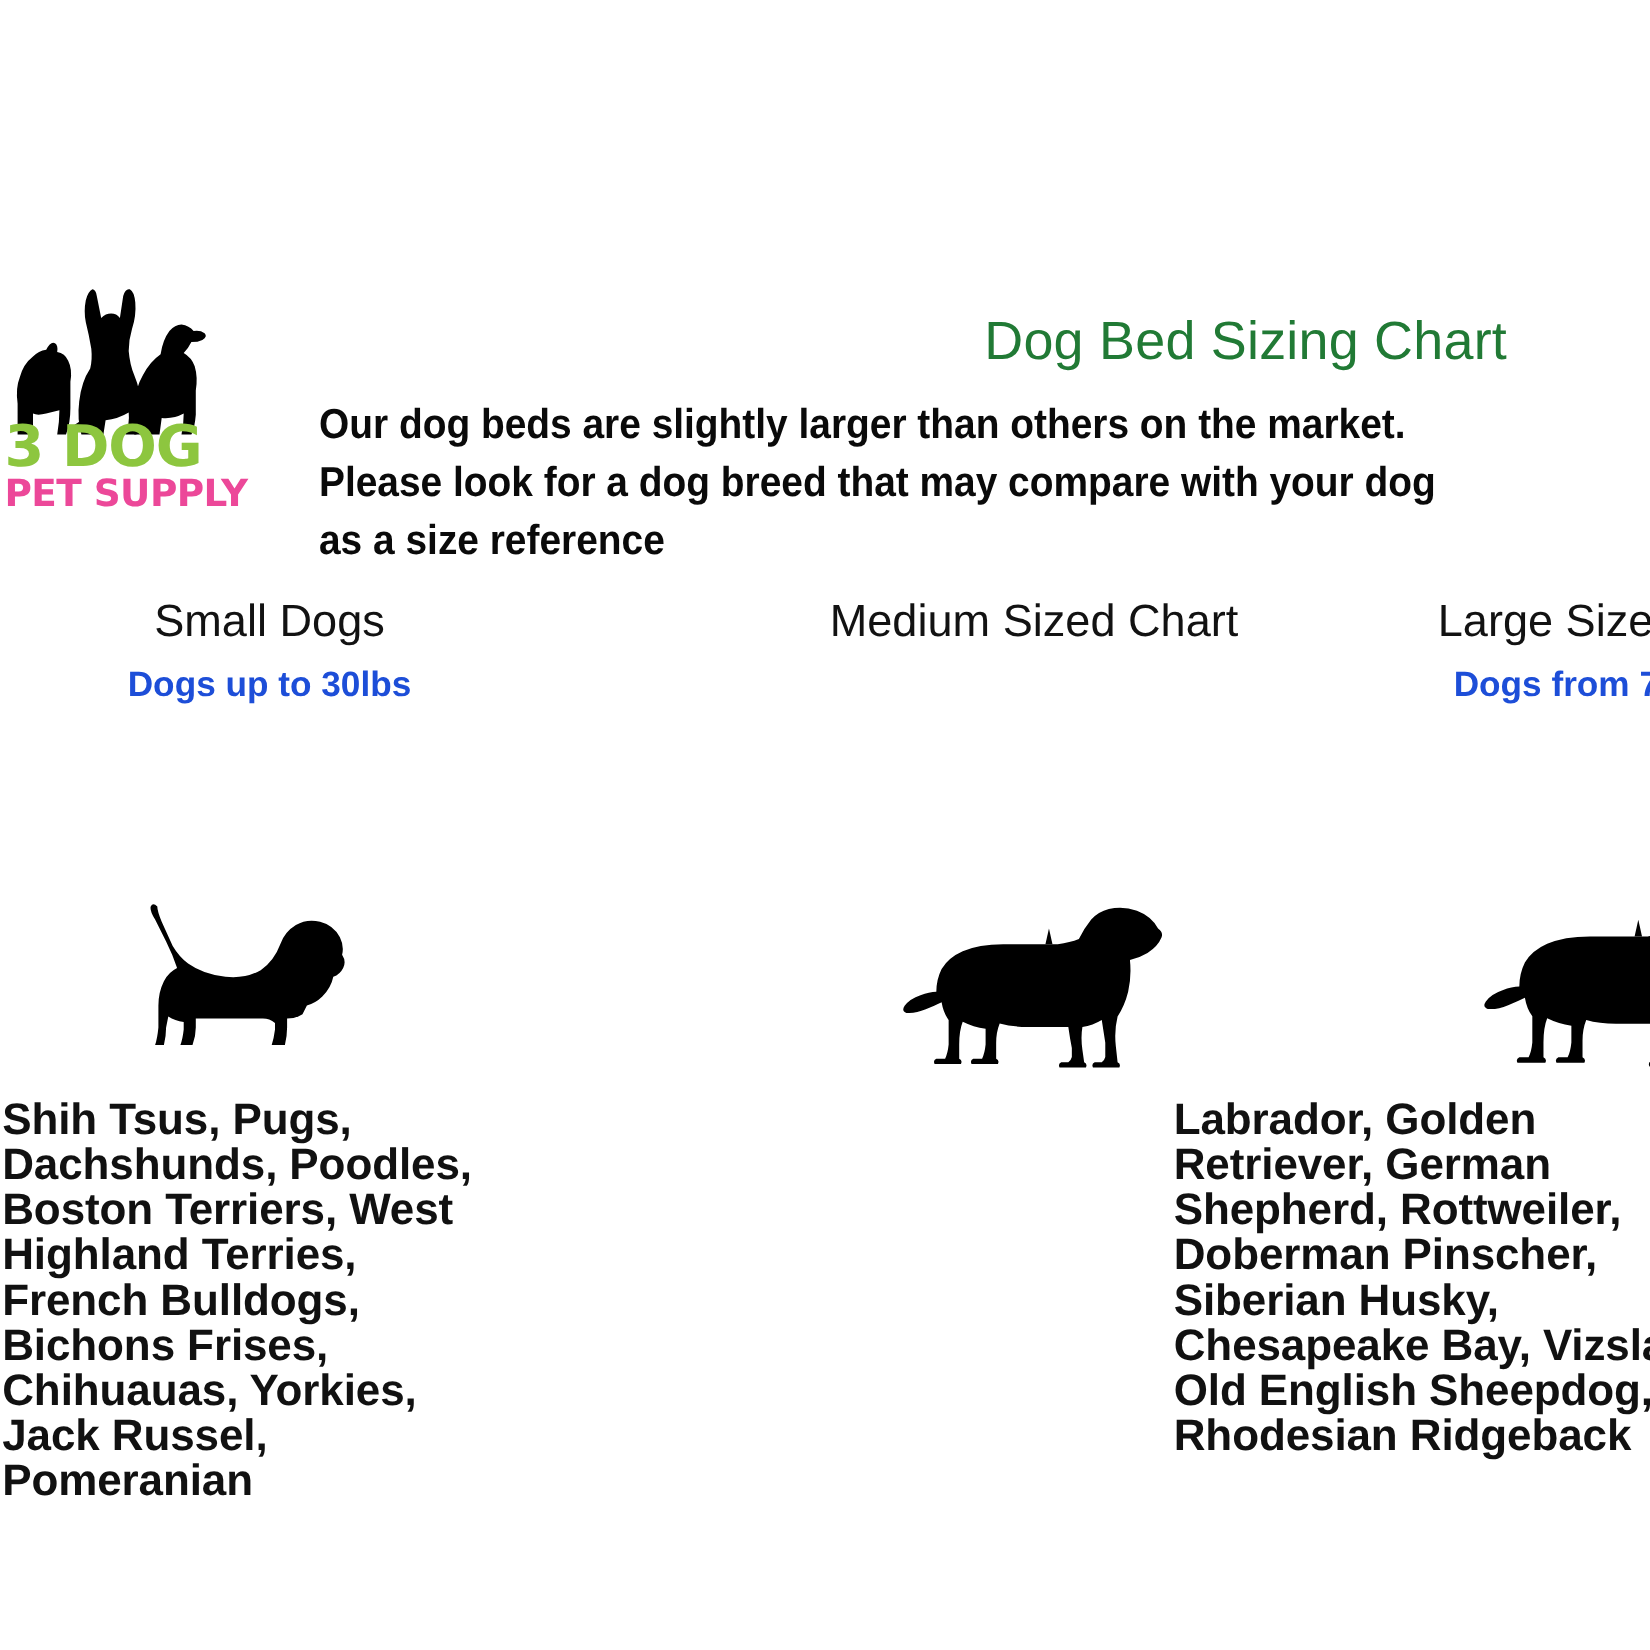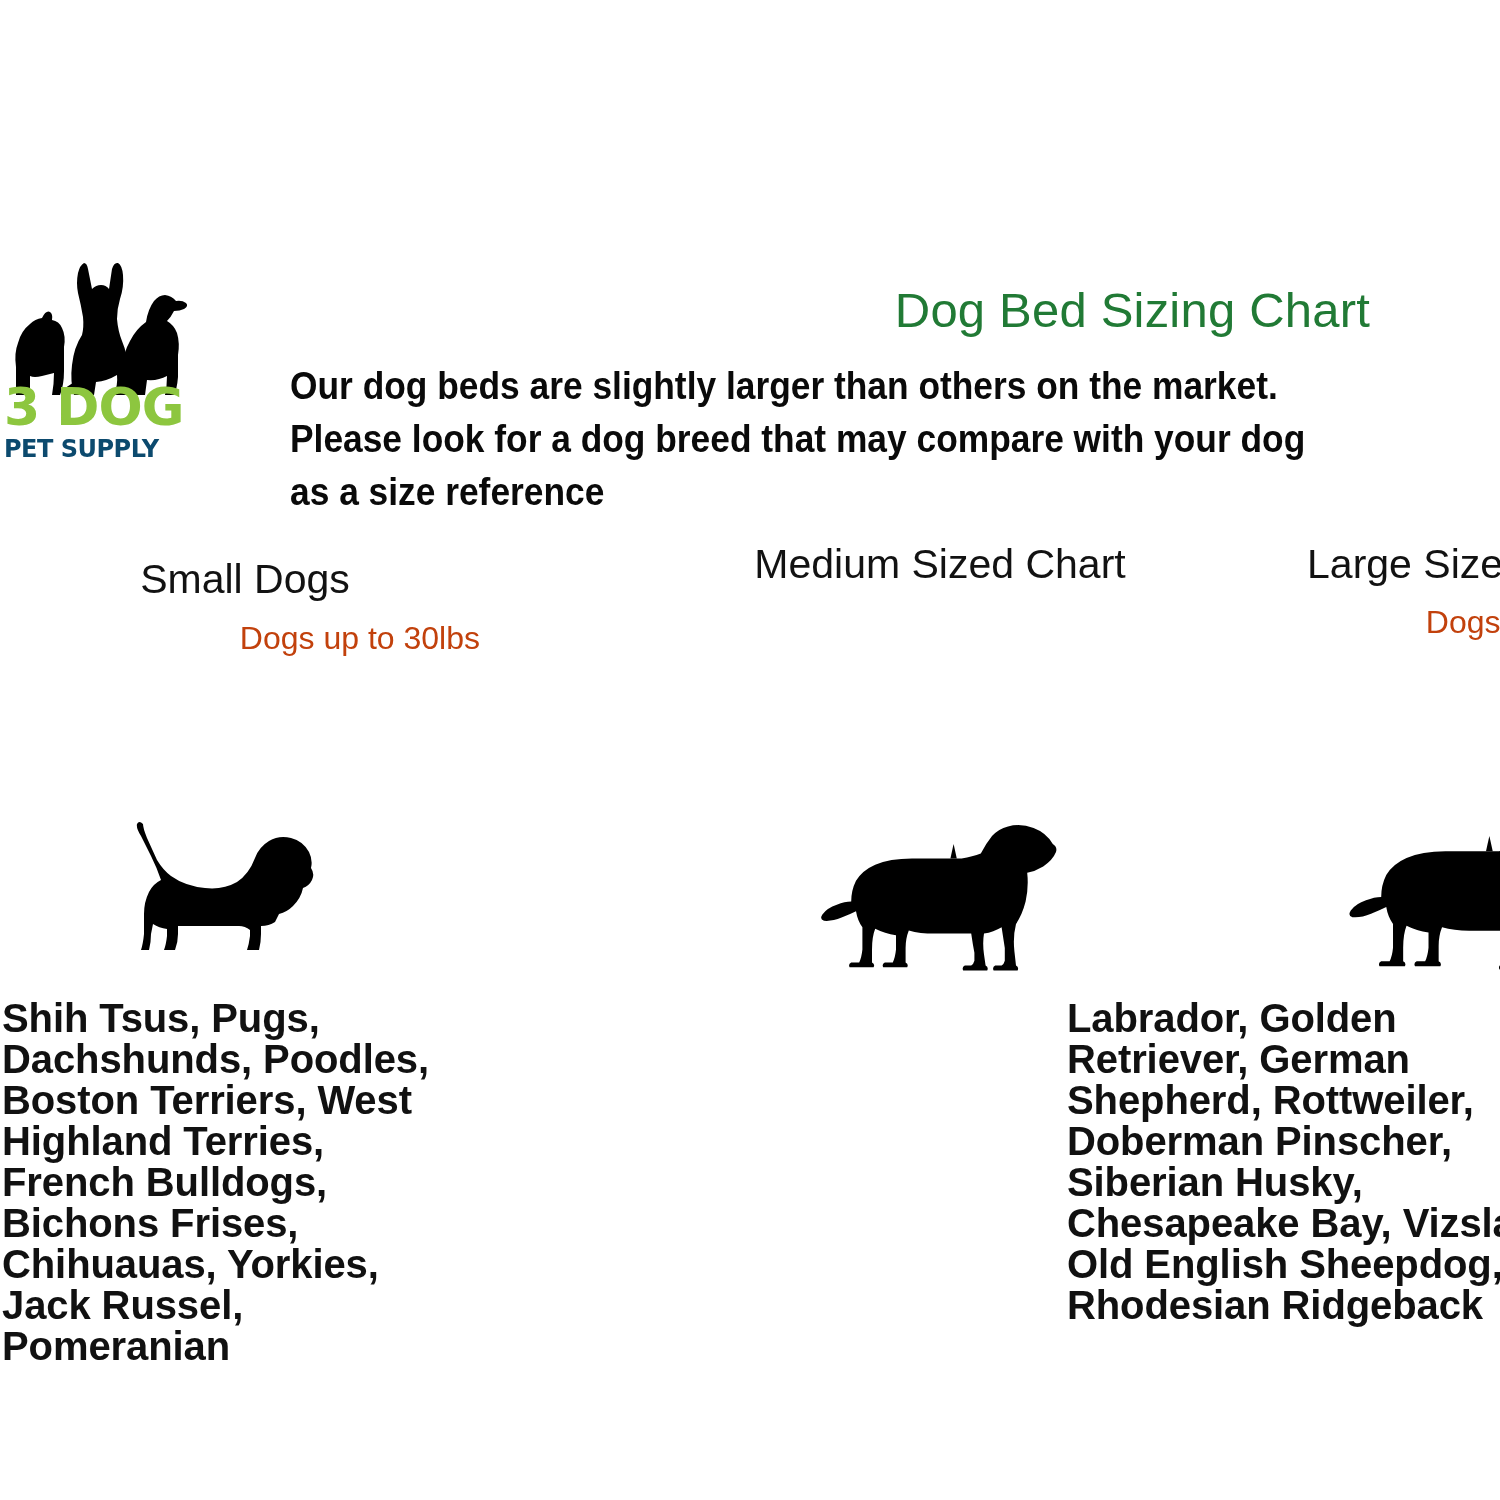--- a/index.html
+++ b/index.html
@@ -49,24 +49,24 @@
     font-weight: 700;
     font-size: 52px;
     line-height: 48px;
     letter-spacing: -1px;
     color: #8DC63F;
     white-space: nowrap;
   }
   .logo-line2 {
     font-family: "DejaVu Sans", sans-serif;
     font-weight: 700;
-    font-size: 24px;
+    font-size: 34px;
     line-height: 32px;
     letter-spacing: -0.5px;
-    color: #0c4a6e;
+    color: #ec4899;
     white-space: nowrap;
     margin-top: 2px;
   }
 
   
   .header {
     position: absolute;
     left: 290px;
     top: 282px;
     width: 1080px;
@@ -115,25 +115,25 @@
     font-family: "Liberation Sans", sans-serif;
     font-weight: 400;
     font-size: 41px;
     line-height: 48px;
     color: #121212;
     text-align: center;
     white-space: nowrap;
   }
   .col-subheading {
     font-family: "Liberation Sans", sans-serif;
-    font-weight: 400;
+    font-weight: 700;
     font-size: 32px;
     line-height: 40px;
-    color: #c2410c;
-    text-align: right;
+    color: #1d4ed8;
+    text-align: center;
     margin-top: 14px;
     white-space: nowrap;
   }
 
   .silhouette-box {
     position: absolute;
     top: 200px;
     width: 470px;
     height: 240px;
     display: flex;
@@ -153,21 +153,21 @@
     color: #111111;
     text-align: left;
     white-space: pre-line;
     letter-spacing: -0.1px;
   }
   .col-small  .breed-list { left: 2px;  width: 450px; }
   .col-medium .breed-list { left: 14px; width: 480px; }
   .col-large  .breed-list { left: 32px; width: 460px; }
 
   .col-small  .col-heading,
-  .col-small  .col-subheading { transform: translateX(10px); margin-top: 15px; }
+  .col-small  .col-subheading { transform: translateX(10px); }
   .col-large  .col-heading,
   .col-large  .col-subheading { transform: translateX(200px); }
   .col-medium .col-heading,
   .col-medium .col-subheading { transform: translateX(215px); }
 
   .col-small  .silhouette-box { left: 0px; }
   .col-medium .silhouette-box { left: 215px; }
   .col-large  .silhouette-box { left: 205px; }
 </style>
 </head>

